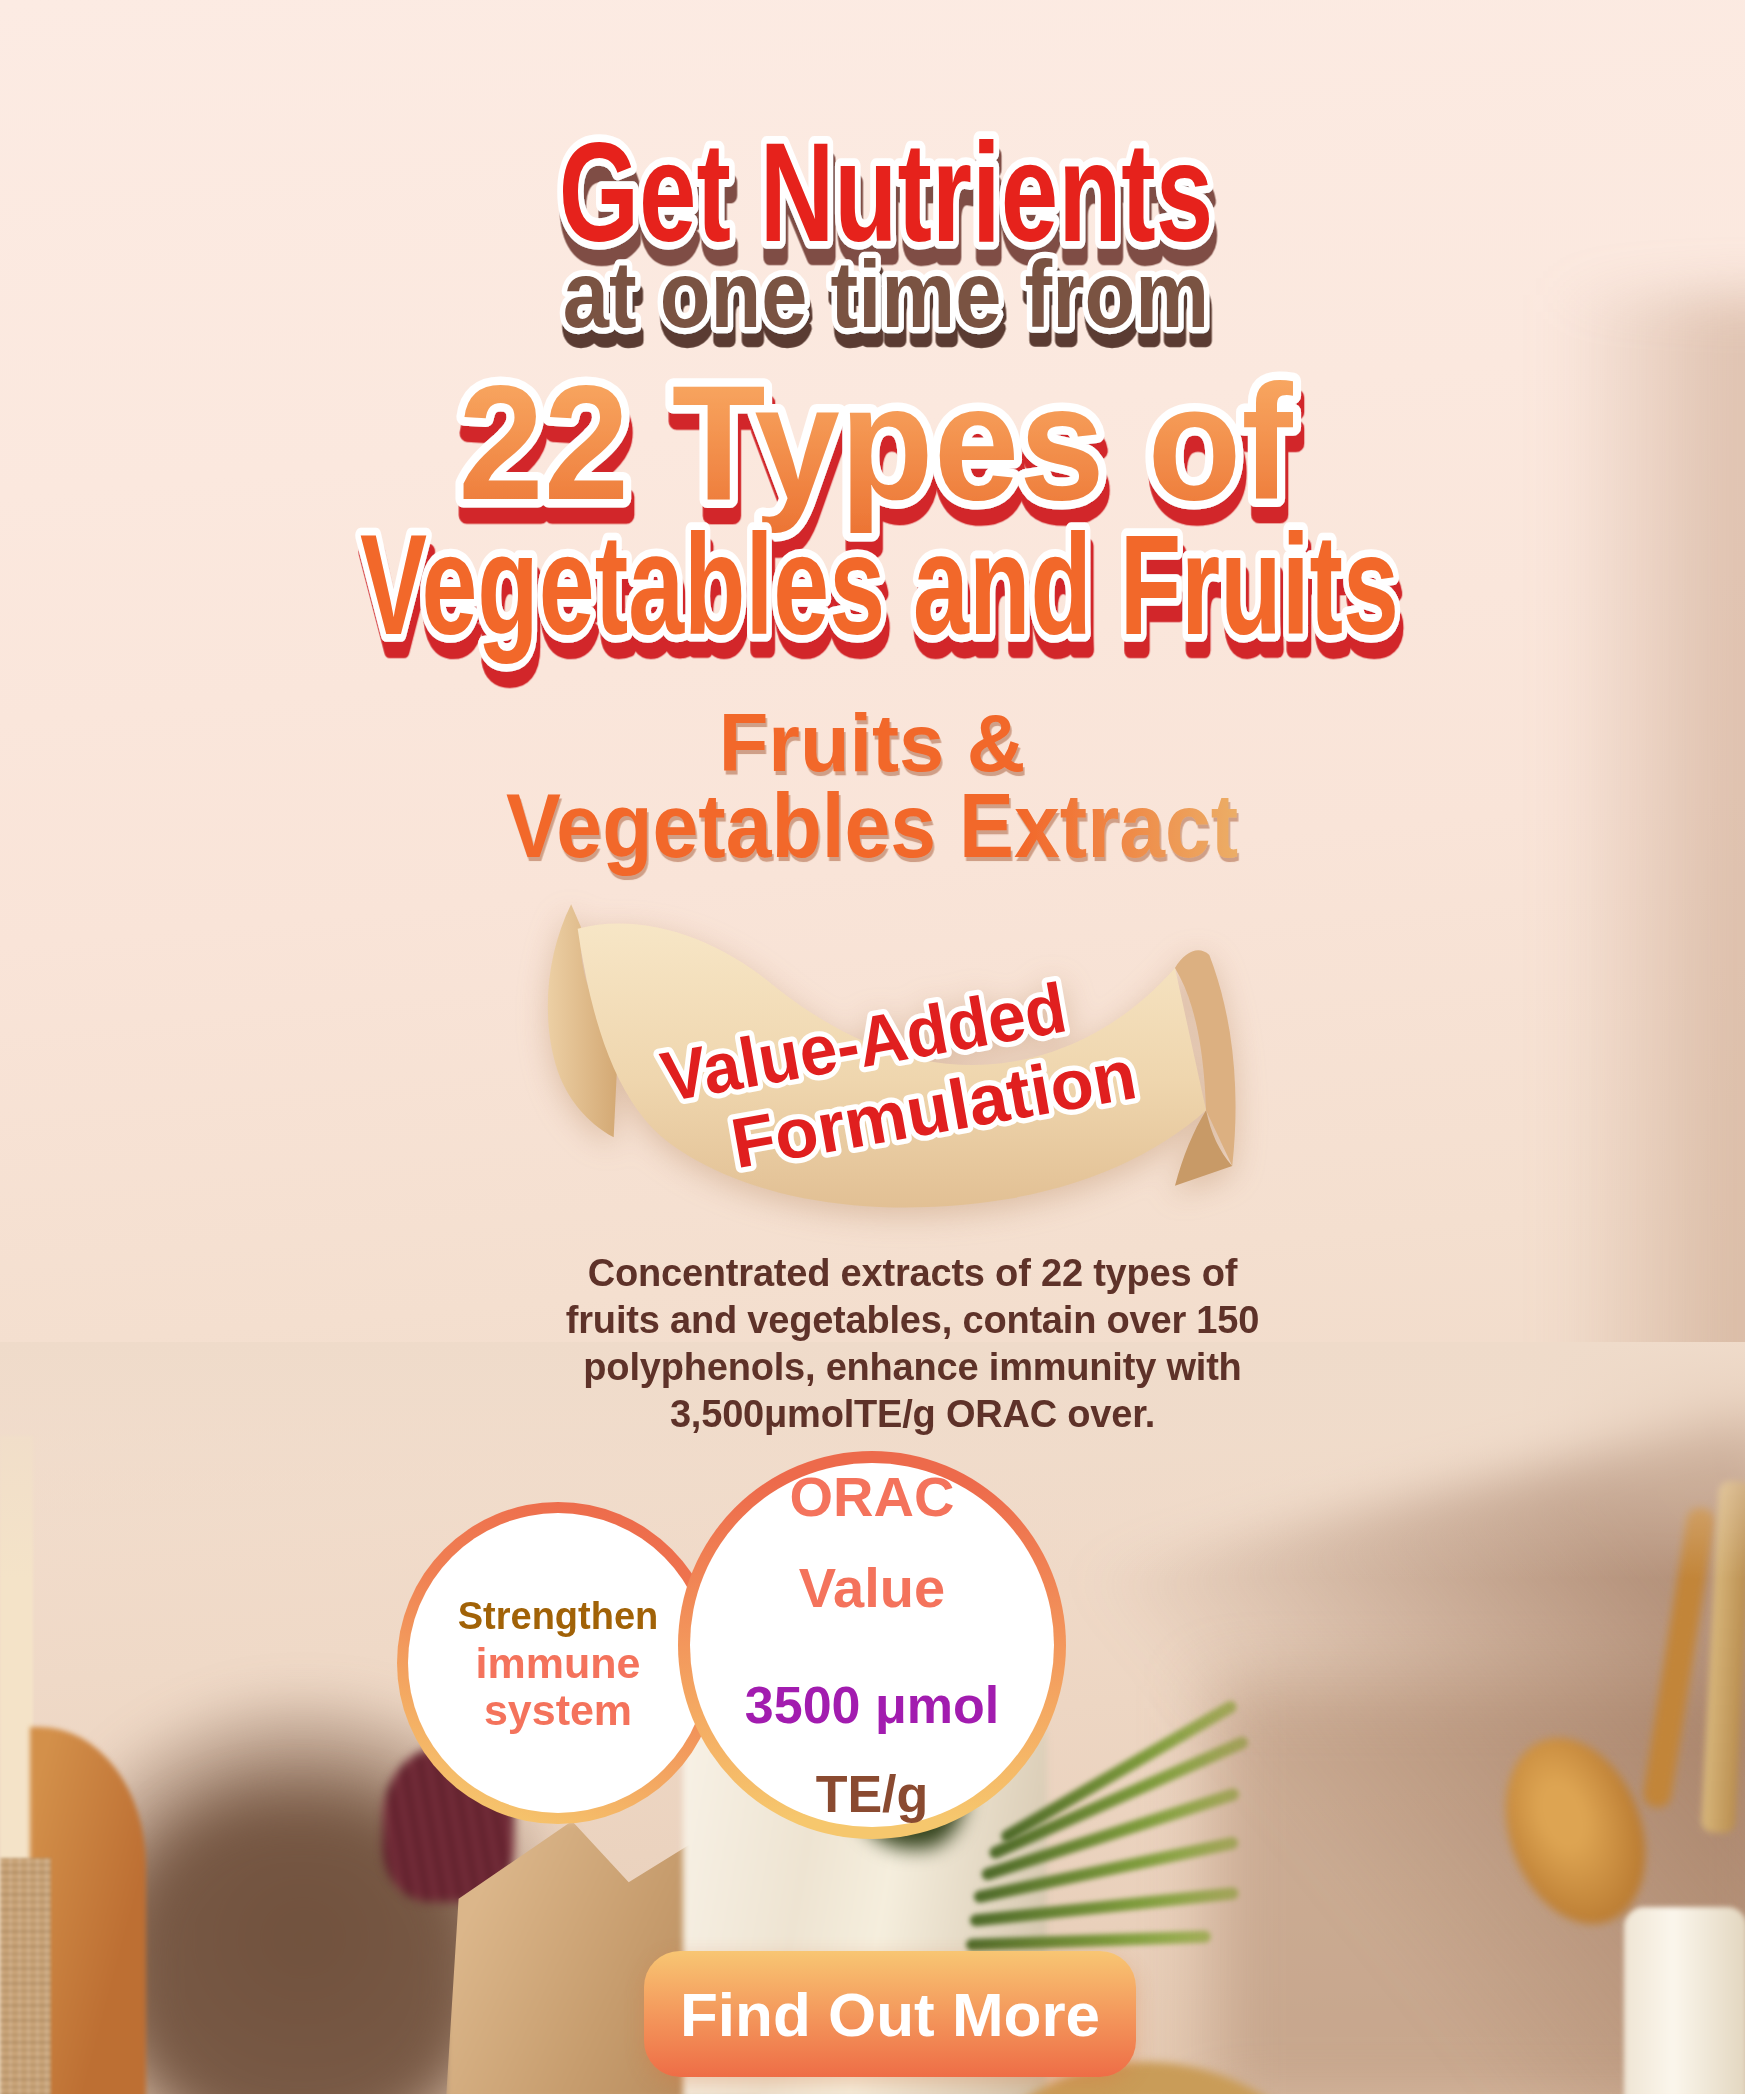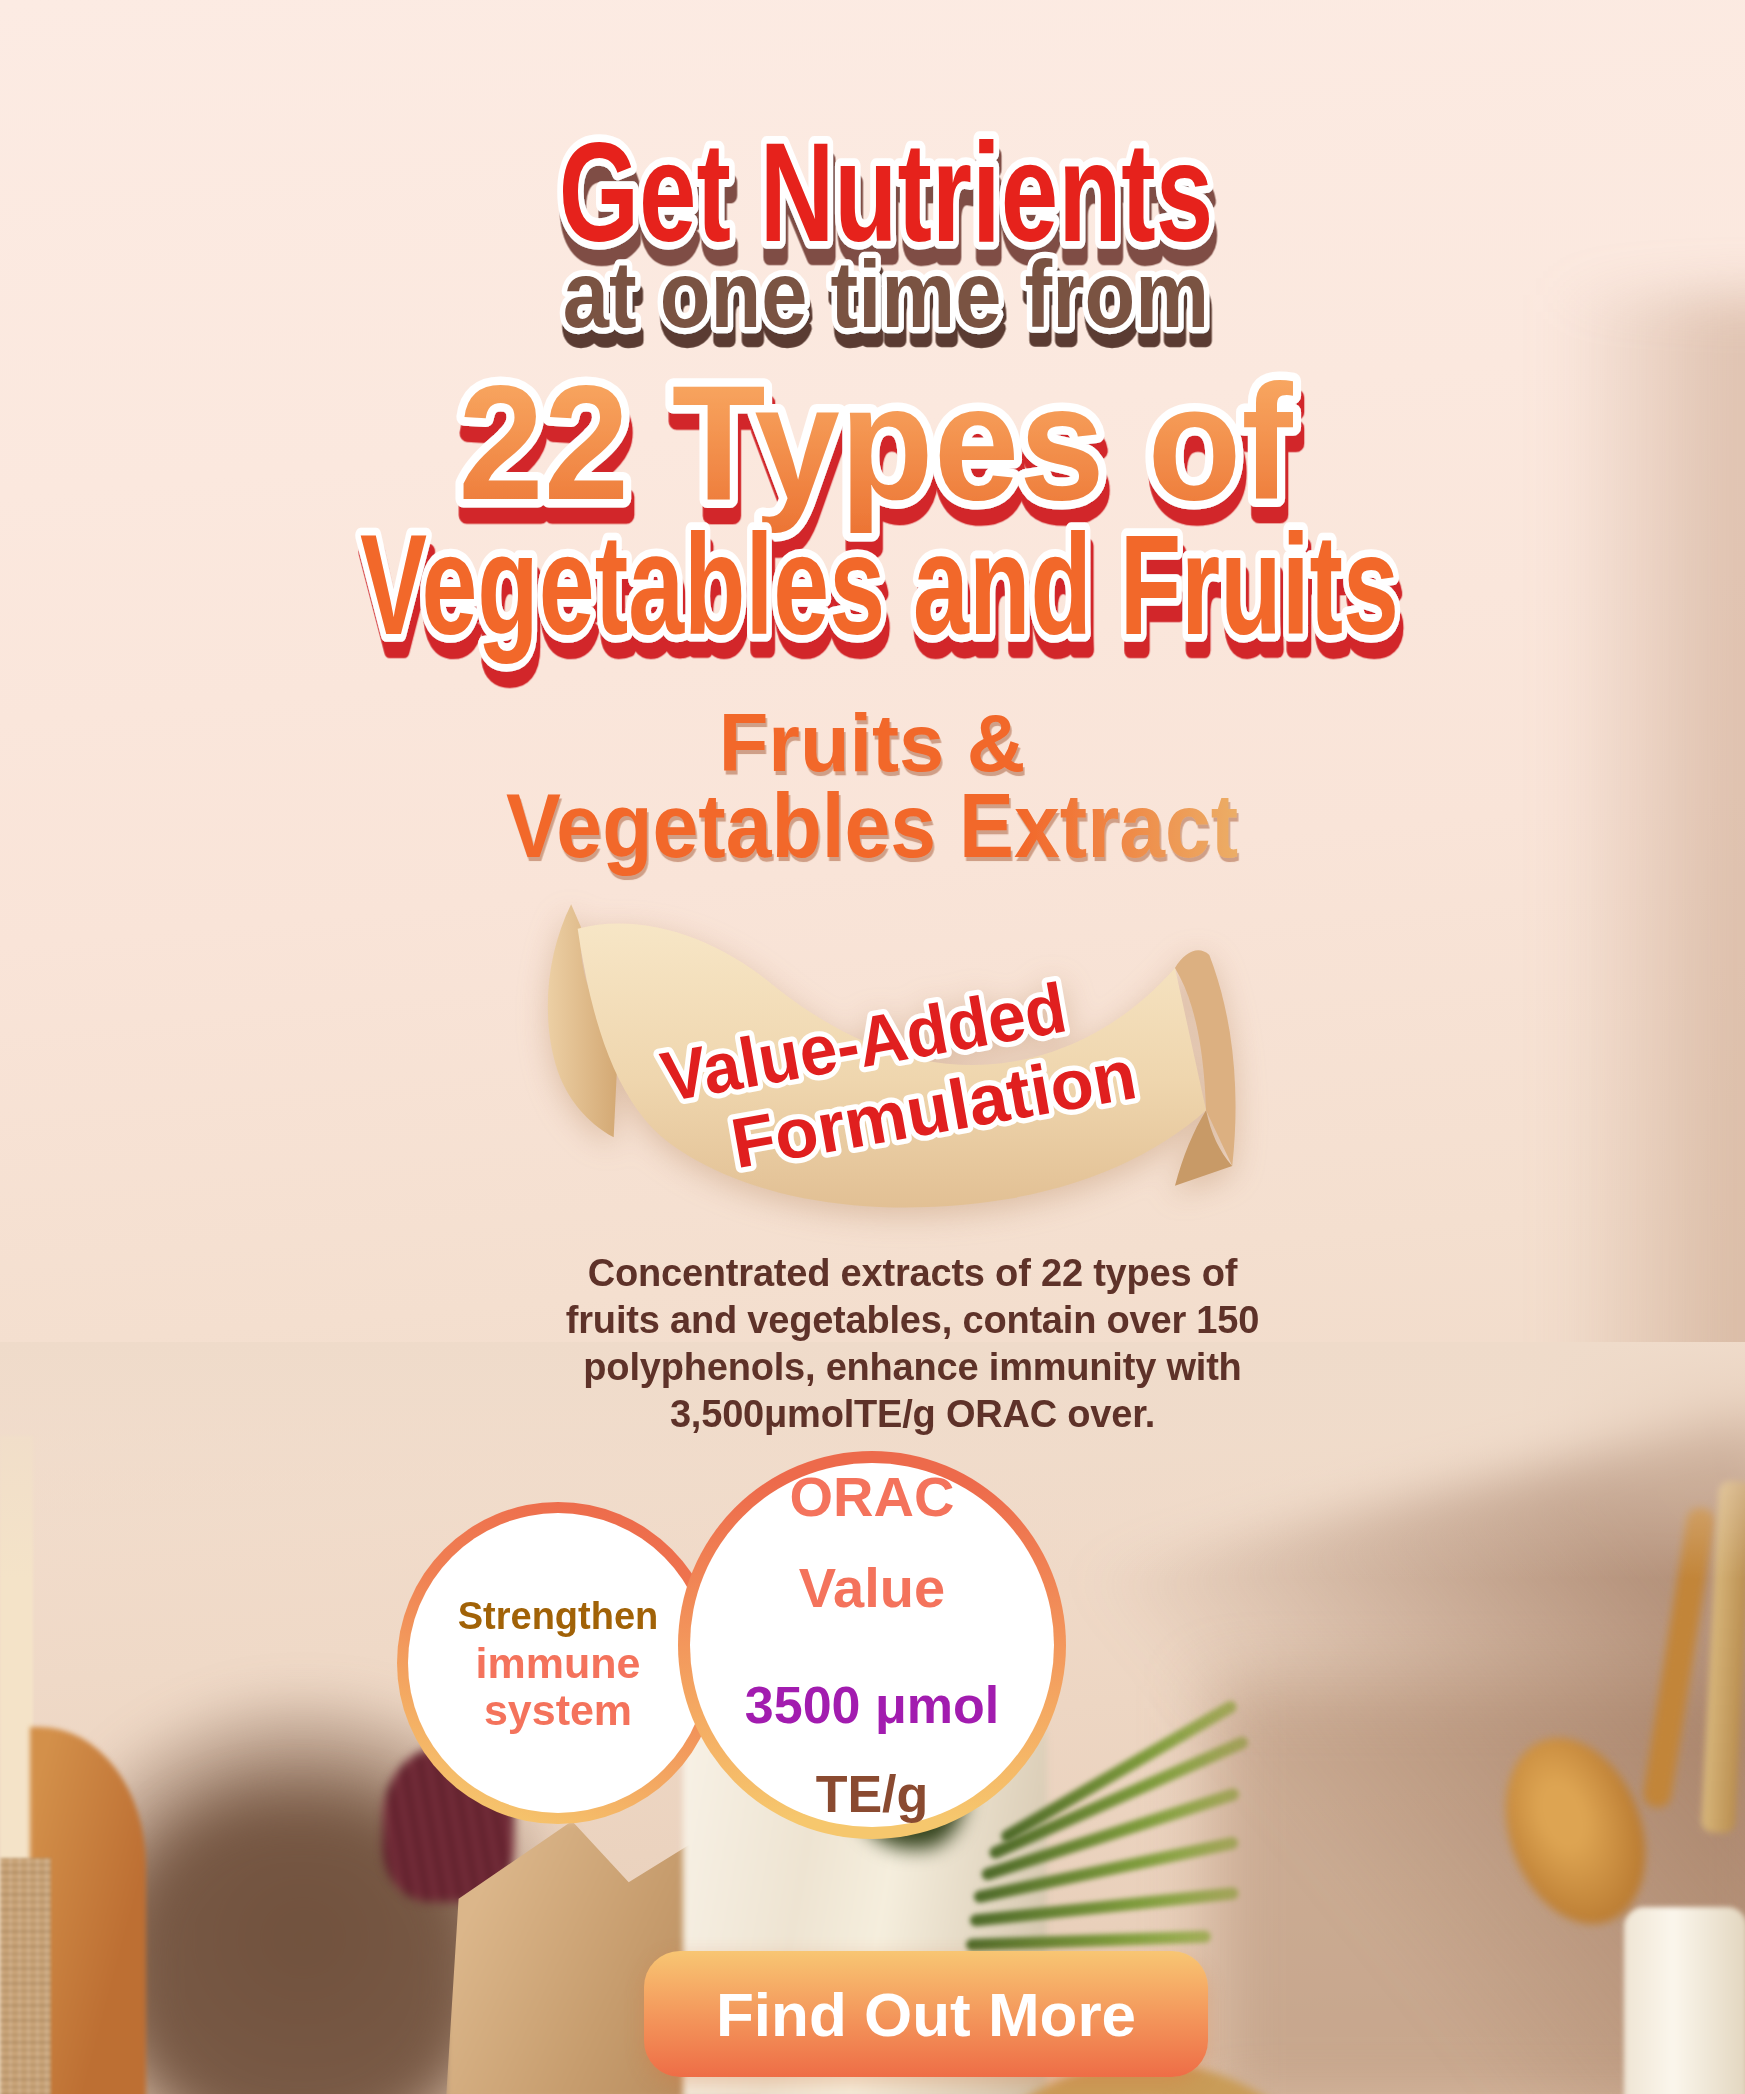--- a/index.html
+++ b/index.html
@@ -91,21 +91,21 @@
     background:linear-gradient(180deg,#ed6a4b 8%,#f3975c 50%,#f6c76d 95%);}
   .c-mid .inner{inset:12.3px;gap:32px;}
   .c-right{left:1027px;top:1502px;width:322px;height:322px;z-index:8;
     background:linear-gradient(160deg,#ed6a4b 10%,#f08053 45%,#f6c76d 92%);}
   .badge-black{color:#a16207;font-size:38px;font-weight:600;line-height:1.25;}
   .badge-coral{color:#f4735c;font-size:43px;font-weight:800;line-height:1.08;}
   .badge-coral-big{color:#f4735c;font-size:56px;font-weight:800;line-height:1.06;}
   .badge-brown{color:#a21caf;font-size:52px;font-weight:800;line-height:1.1;margin-top:27px;}
   .badge-brown2{color:#8a4a30;font-size:52px;font-weight:800;line-height:1.1;}
   
-  .cta{position:absolute;left:644px;top:1951px;width:564px;height:126px;z-index:9;
+  .cta{position:absolute;left:644px;top:1951px;width:492px;height:126px;z-index:9;
     border:none;border-radius:36px;cursor:pointer;
     background:linear-gradient(180deg,#f8c673 0%,#f49a5d 48%,#ee6d46 100%);
     color:#fff;font-size:62px;font-weight:700;font-family:"Liberation Sans",sans-serif;
     display:flex;align-items:center;justify-content:center;
     box-shadow:0 6.5px 19.6px rgba(214,118,62,.30);}
 </style>
 </head>
 <body>
 
 <div class="stage">

